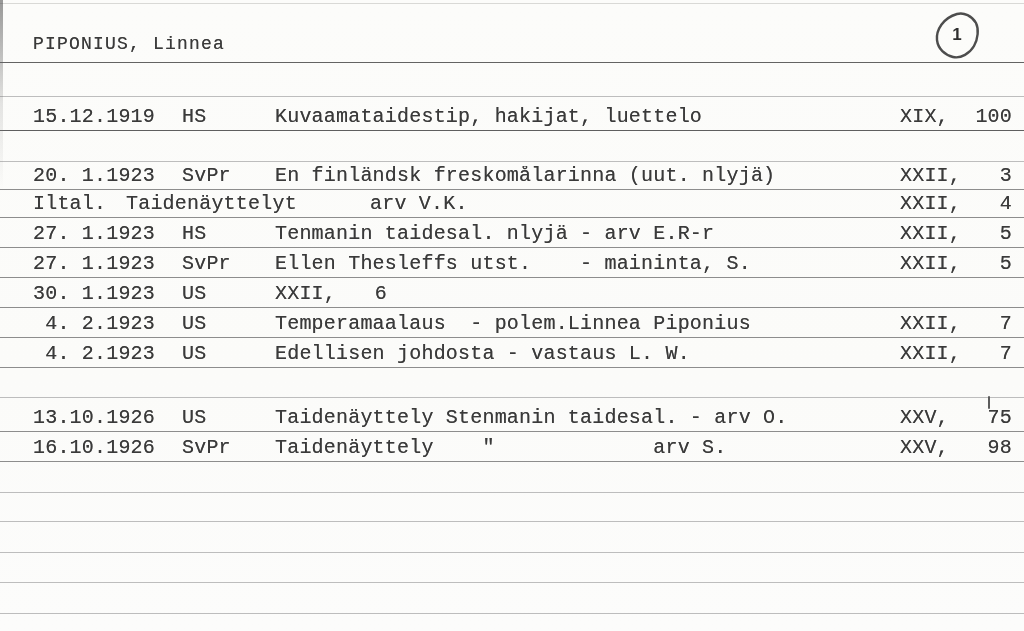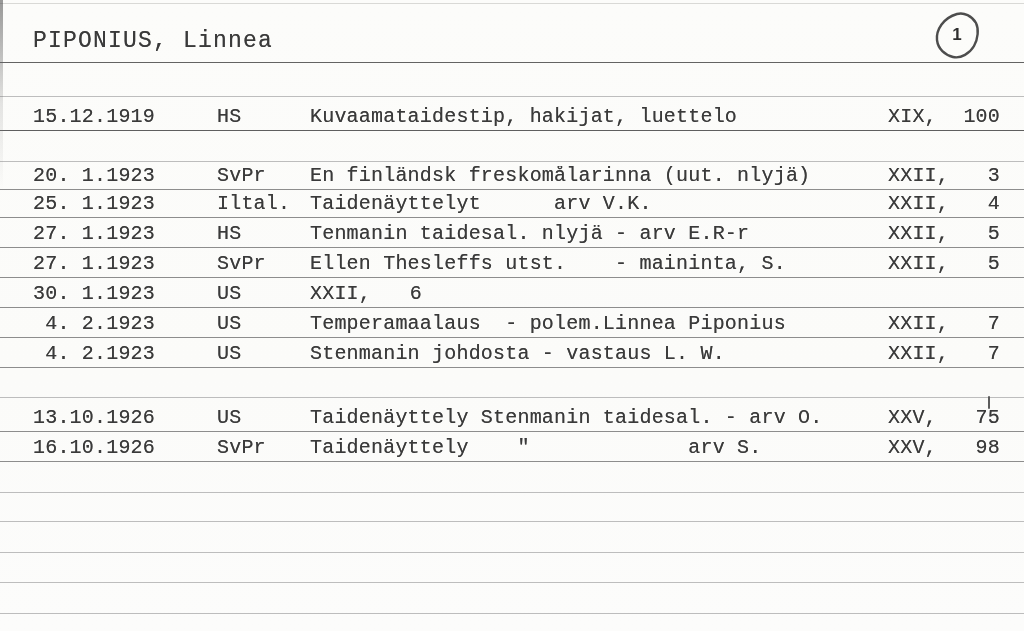--- a/index.html
+++ b/index.html
@@ -21,43 +21,43 @@
 
   .ink{color:#3a3a3a;text-shadow:0 0 0.6px rgba(45,45,45,.65);}
 
   
   .header-row{
     position:relative;box-sizing:border-box;height:63px;width:100%;
     border-bottom:1px solid #636363;
     display:flex;align-items:flex-end;
     padding:0 0 9px 33px;
   }
-  .card-title{font-size:23px;letter-spacing:1.2px;white-space:pre;line-height:1;}
+  .card-title{font-size:18px;letter-spacing:1.2px;white-space:pre;line-height:1;}
   .page-circle{position:absolute;top:9px;right:41px;width:52px;height:54px;}
   .page-circle svg{position:absolute;inset:0;}
   .page-num{
     position:absolute;inset:0;display:flex;align-items:center;justify-content:center;
     font-family:"Liberation Sans","DejaVu Sans",sans-serif;
     font-size:17px;font-weight:600;color:#2f2f2f;padding-bottom:2px;
   }
 
   
   .row{
     box-sizing:border-box;width:100%;
     display:flex;align-items:flex-end;
-    padding:0 24px 3px 33px;
+    padding:0 12px 3px 33px;
     font-size:20px;letter-spacing:0.2px;line-height:1;
   }
   .row span{white-space:pre;}
   .line-dark{border-bottom:1px solid #5f5f5f;}
   .line-medium{border-bottom:1px solid #8d8d8d;font-family:Liberation Mono, monospace;}
   .line-light{border-bottom:1px solid #bdbdbd;}
   .line-none{border-bottom:none;}
   .c.date{width:149px;flex:none;}
-  .c.source{width:93px;flex:none;margin-left:35px;}
+  .c.source{width:93px;flex:none;}
   .c.title{flex:1 1 auto;overflow:hidden;}
   .ref{width:112px;flex:none;display:flex;justify-content:space-between;}
 </style>
 </head>
 <body>
 
 <div class="card">
 
   <div class="top-edge-line"></div>
   <div class="left-edge-shadow"></div>
@@ -103,21 +103,20 @@
       <div class="row ink line-medium" style="height: 28px;">
     <span class="c date">20. 1.1923</span>
     <span class="c source">SvPr</span>
     <span class="c title">En finländsk freskomålarinna (uut. nlyjä)</span>
     <span class="ref">
       <span class="vol">XXII,</span>
       <span class="pg">3</span>
     </span>
   </div>
       <div class="row ink line-medium" style="height: 28px;">
-    <span class="c date">25. 1.1923</span>
     <span class="c source">Iltal.</span>
     <span class="c title">Taidenäyttelyt      arv V.K.</span>
     <span class="ref">
       <span class="vol">XXII,</span>
       <span class="pg">4</span>
     </span>
   </div>
       <div class="row ink line-medium" style="height: 30px;">
     <span class="c date">27. 1.1923</span>
     <span class="c source">HS</span>
@@ -149,21 +148,21 @@
     <span class="c source">US</span>
     <span class="c title">Temperamaalaus  - polem.Linnea Piponius</span>
     <span class="ref">
       <span class="vol">XXII,</span>
       <span class="pg">7</span>
     </span>
   </div>
       <div class="row ink line-medium" style="height: 30px;">
     <span class="c date"> 4. 2.1923</span>
     <span class="c source">US</span>
-    <span class="c title">Stenmanin johdosta - vastaus L. W.</span>
+    <span class="c title">Edellisen johdosta - vastaus L. W.</span>
     <span class="ref">
       <span class="vol">XXII,</span>
       <span class="pg">7</span>
     </span>
   </div>
       <div class="row ink line-light" style="height: 30px;">
     <span class="c date"></span>
     <span class="c source"></span>
     <span class="c title"></span>
     <span class="ref">

